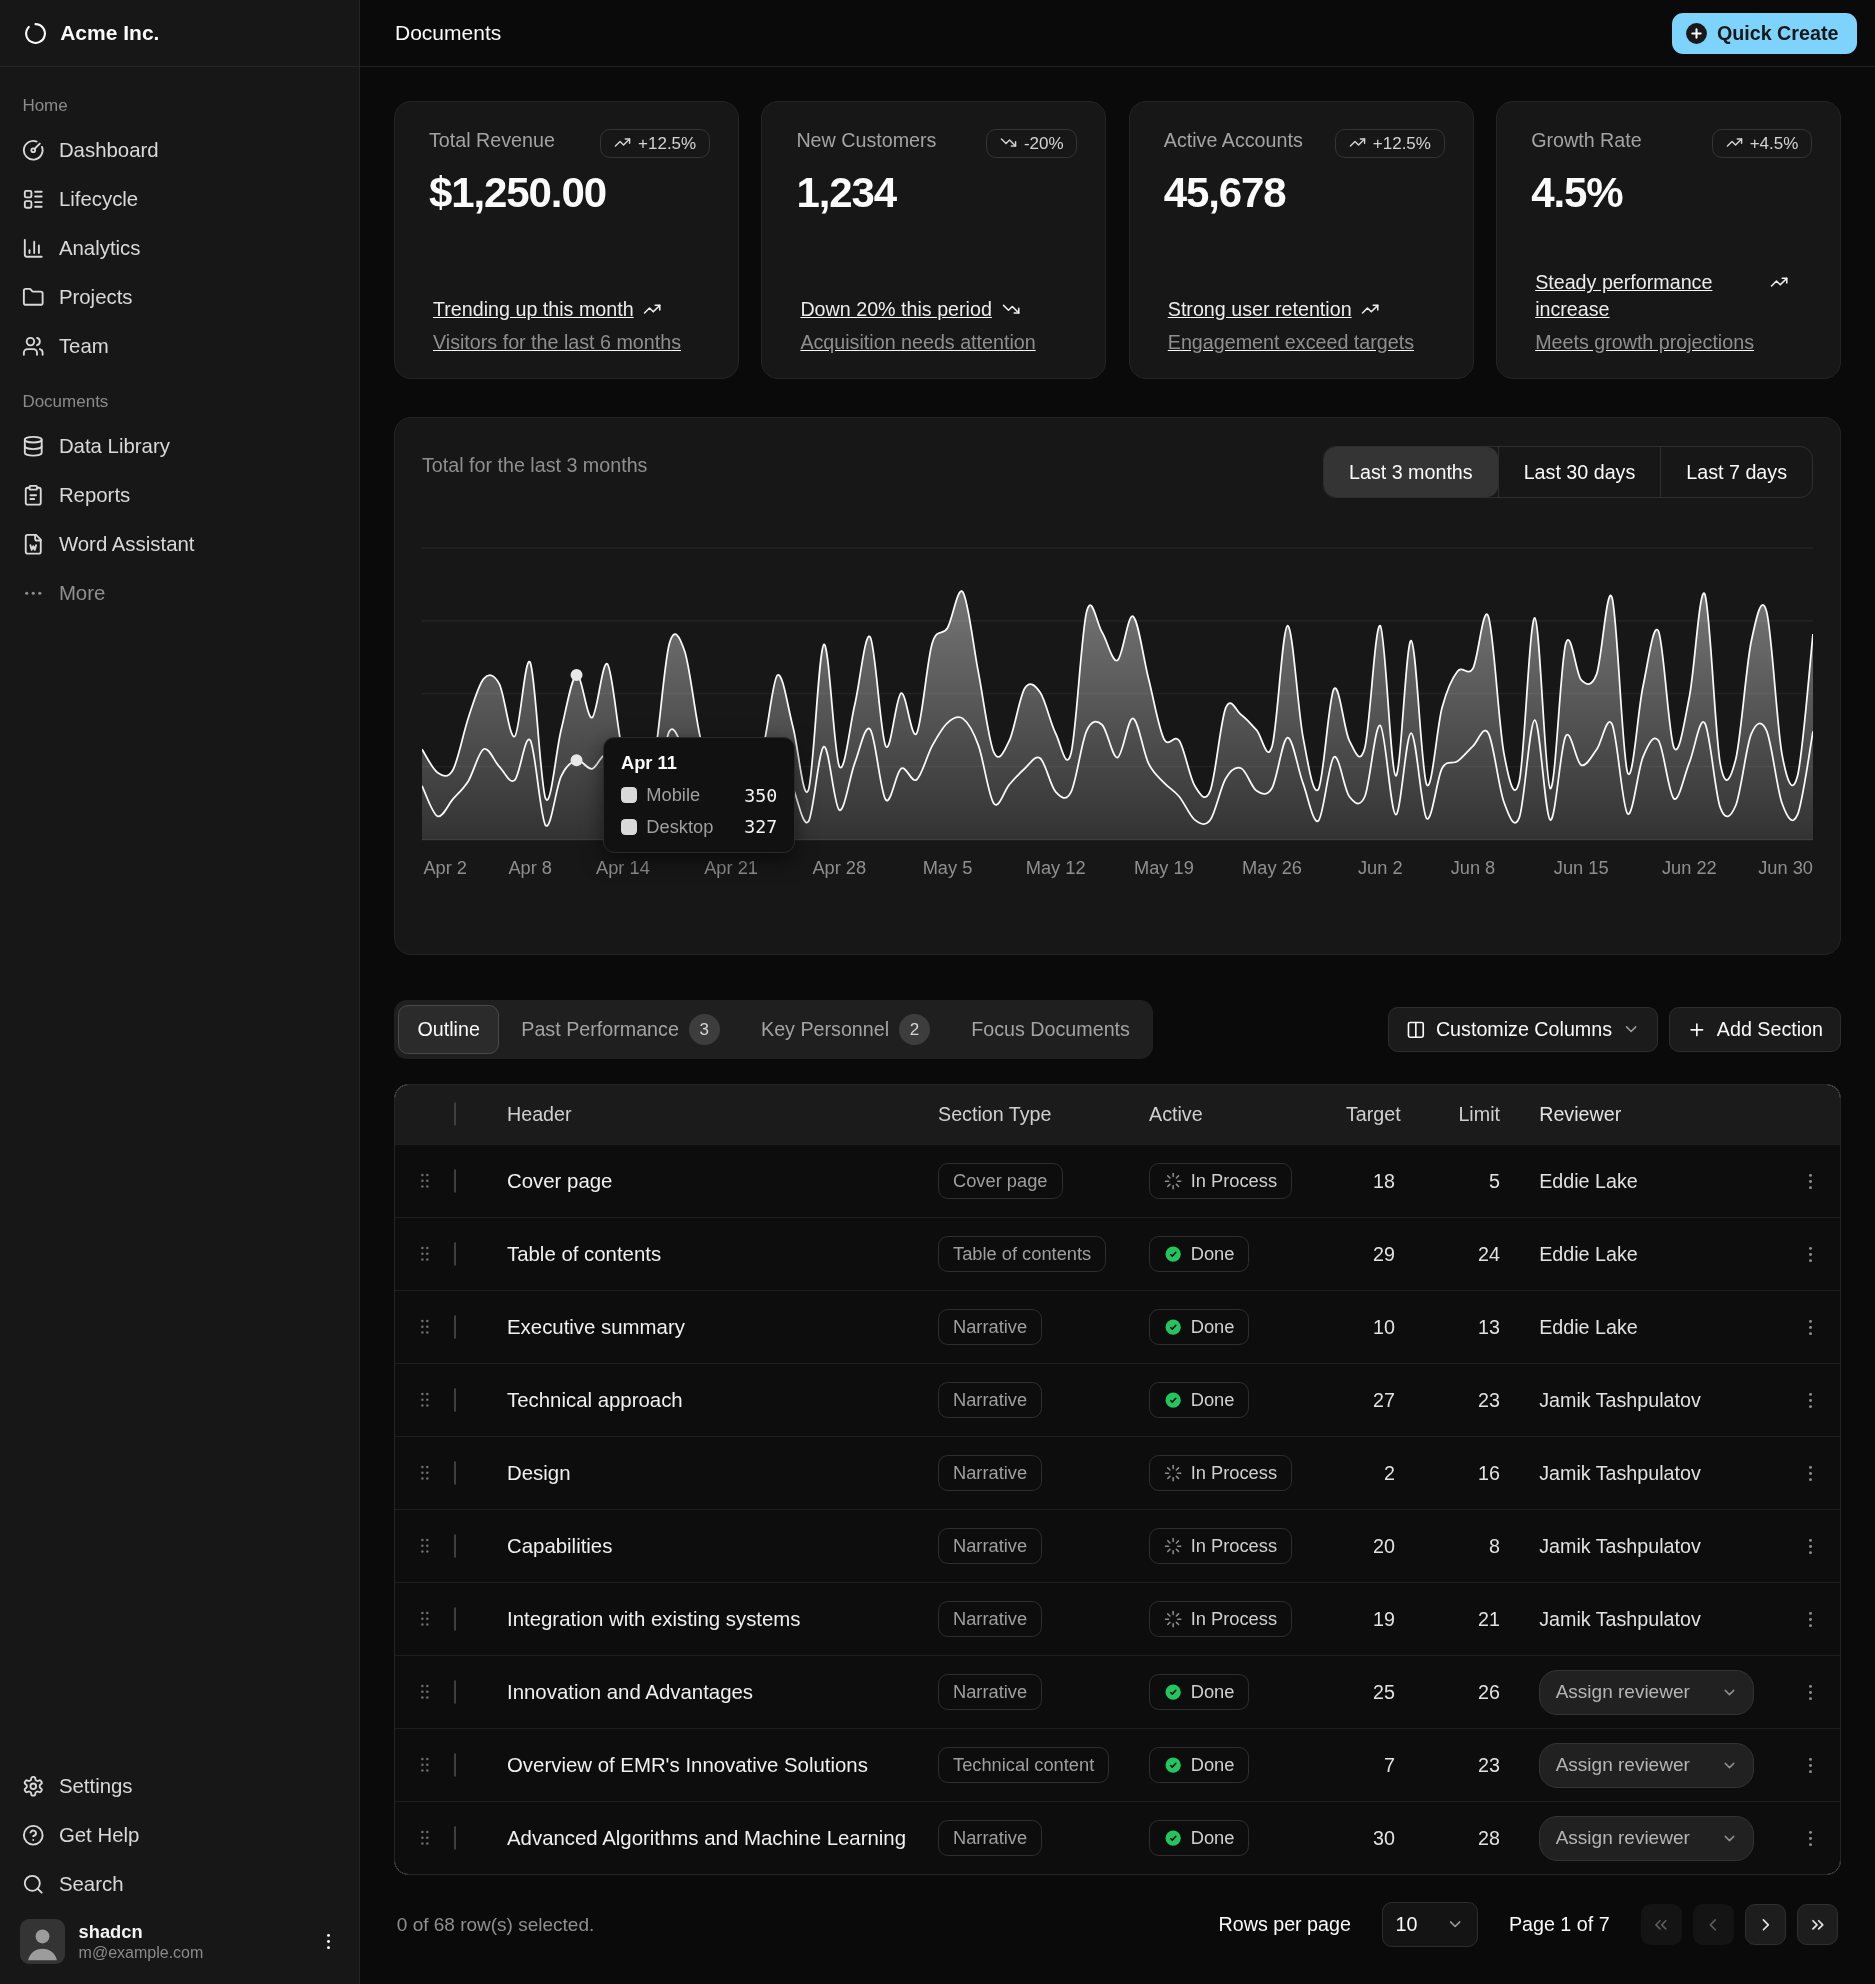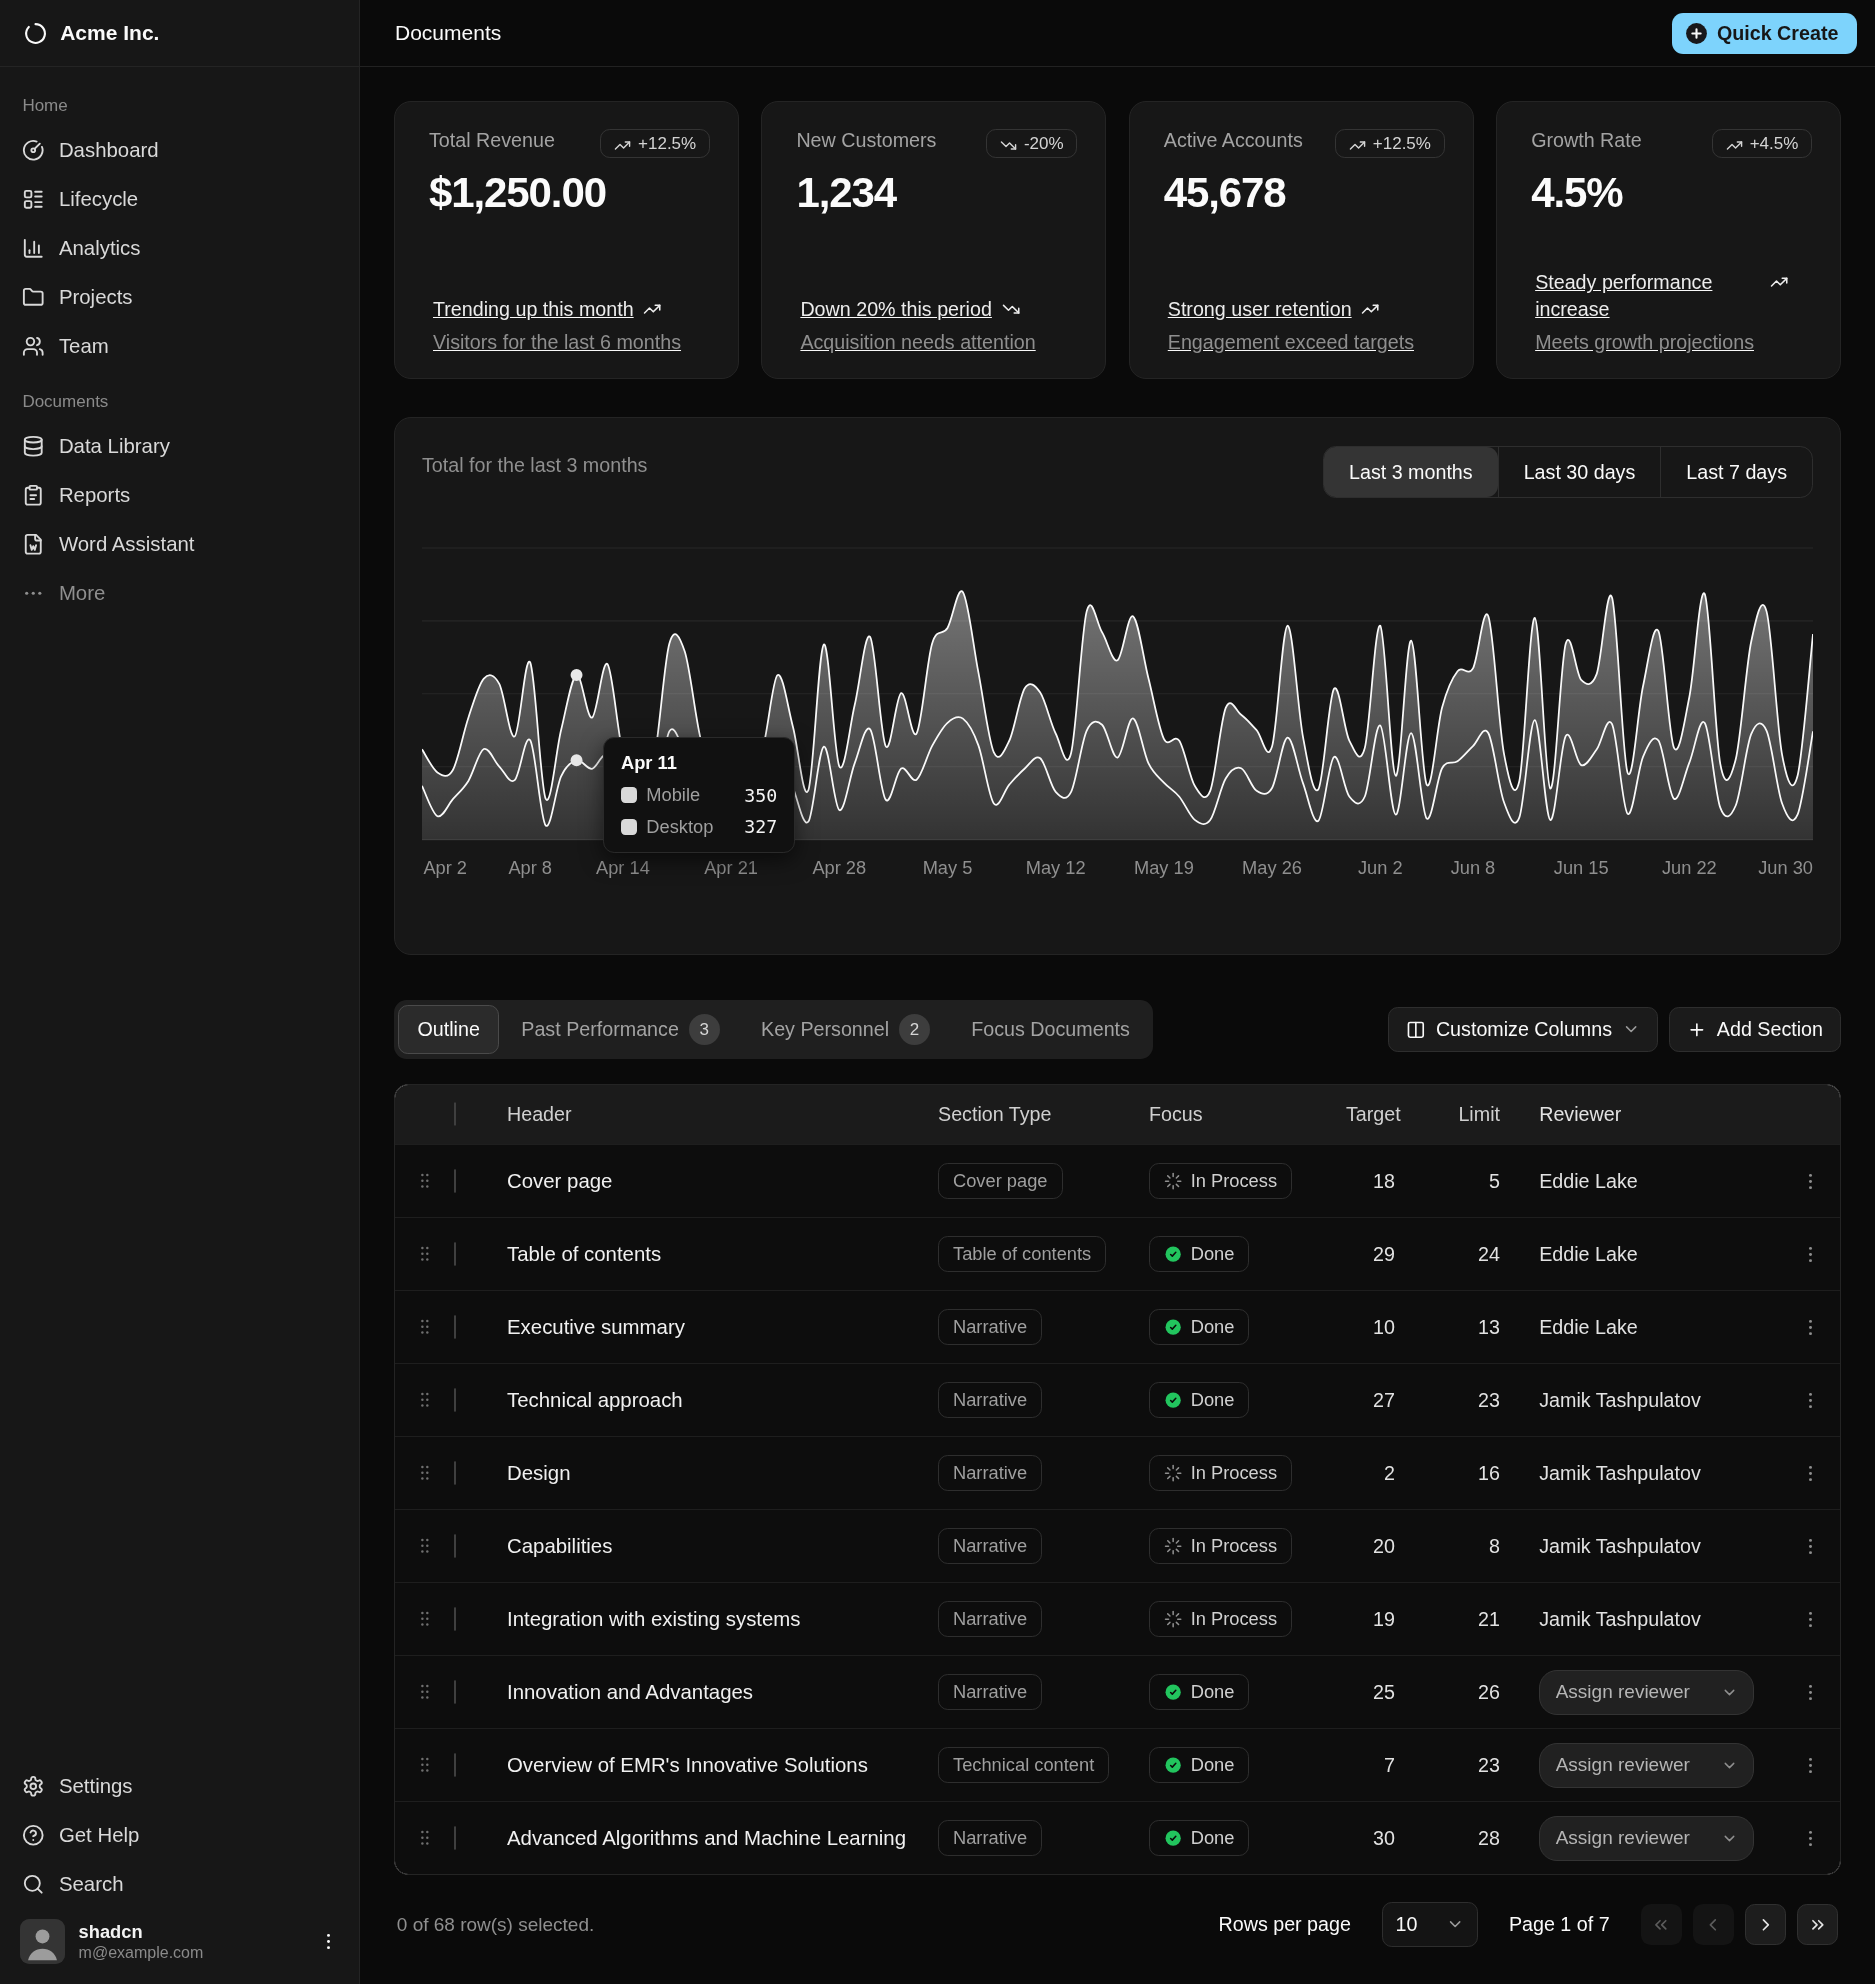--- a/index.html
+++ b/index.html
@@ -33,21 +33,21 @@
   .page-title { font-size:21px; font-weight:500; }
   .quick-create { margin-left:auto; height:41px; display:flex; align-items:center; gap:8.4px; background:#7dd3fc; color:#171717; border:none; border-radius:11.2px; padding:0 18.3px 0 11.2px; font-size:19.7px; font-weight:600; font-family:inherit; cursor:pointer; }
 
   .content { padding:34px; }
 
   
   .cards { display:grid; grid-template-columns:repeat(4,1fr); gap:22.5px; }
   .stat-card { position:relative; height:278px; background:#171717; border:0.7px solid #242424; border-radius:17px; padding:27px 28px 25px 34px; }
   .card-top { display:flex; justify-content:space-between; align-items:flex-start; }
   .card-label { color:#a3a3a3; font-size:19.7px; }
-  .trend-badge { display:flex; align-items:flex-end; gap:7px; border:0.7px solid #343434; border-radius:9.8px; padding:3.5px 12.7px; font-size:17px; color:#d4d4d4; white-space:nowrap; }
+  .trend-badge { display:flex; align-items:flex-start; gap:7px; border:0.7px solid #343434; border-radius:9.8px; padding:3.5px 12.7px; font-size:17px; color:#d4d4d4; white-space:nowrap; }
   .card-value { margin-top:11.2px; font-size:42px; font-weight:600; letter-spacing:-1.1px; font-variant-numeric:tabular-nums; color:#fbfbfb; }
   .card-foot { position:absolute; left:38px; right:25px; bottom:24px;text-decoration:underline; }
   .foot-title { display:flex; align-items:flex-start; gap:9.8px; font-size:19.7px; font-weight:500; color:#ededed; line-height:1.35; }
   .foot-title .ic { margin-top:3.5px; }
   .foot-title span.t { max-width:225px; }
   .foot-sub { margin-top:8.4px; font-size:19.7px; color:#8f8f8f; }
 
   
   .chart-card { position:relative; margin-top:38px; height:538px; background:#171717; border:0.7px solid #242424; border-radius:17px; padding:28px 27px 0; }
   .chart-title { font-size:22.5px; font-weight:600; }
@@ -493,21 +493,21 @@
           </button>
         </div>
       </div>
 
       <section class="table-card">
         <div class="trow thead" id="thead">
             <div class="cell"></div>
             <div class="cell"><span class="cbx"></span></div>
             <div class="cell">Header</div>
             <div class="cell">Section Type</div>
-            <div class="cell">Focus</div>
+            <div class="cell">Active</div>
             <div class="cell c-right">Target</div>
             <div class="cell c-right">Limit</div>
             <div class="cell c-reviewer">Reviewer</div>
             <div class="cell"></div>
           </div>
         <div id="tbody">
             <div class="trow tbody-row">
               <div class="cell handle">
                 <svg viewBox="0 0 24 24" fill="none" stroke="currentColor" stroke-width="2" stroke-linecap="round" stroke-linejoin="round" style="width:19.7px;height:19.7px;display:block">
                   <g fill="currentColor" stroke="none">

